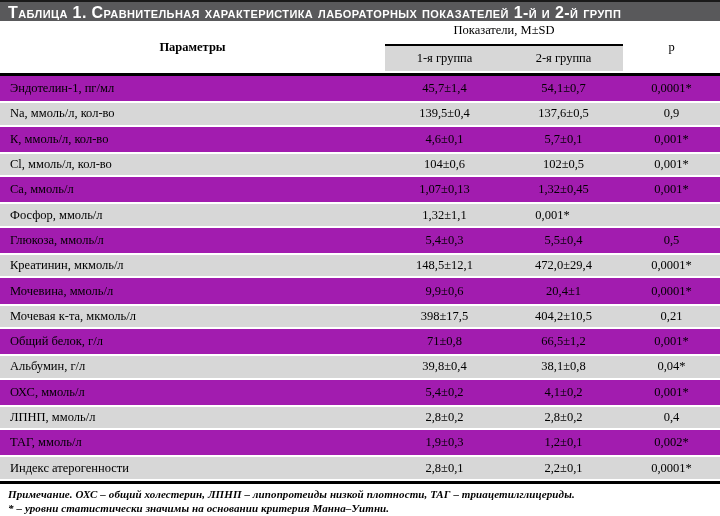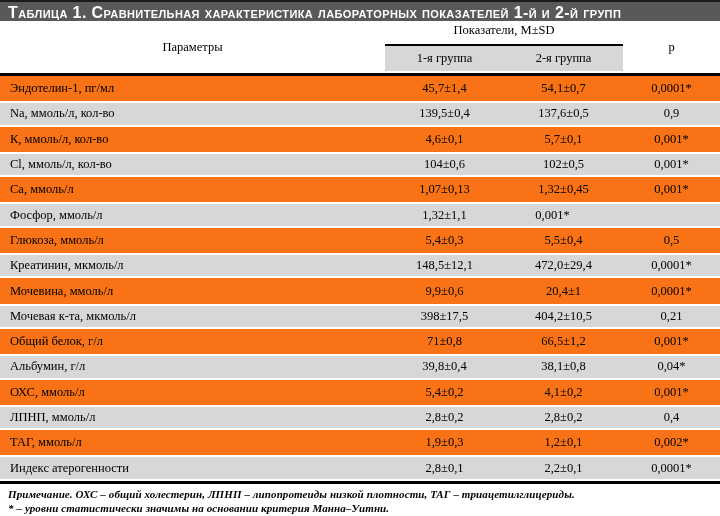--- a/index.html
+++ b/index.html
@@ -12,32 +12,32 @@
     height:21px;border-top:2px solid #1a1a1a;
     background:var(--title-bar-bg,#59595b);
     color:var(--title-text,#fff);
     font-family:"Liberation Sans",sans-serif;
     font-weight:bold;font-size:16px;line-height:21px;
     font-variant-caps:small-caps;letter-spacing:.4px;
     padding-left:8px;box-sizing:border-box;white-space:nowrap;
   }
   
   .thead{display:flex;height:52px;border-bottom:3px solid #000;font-size:12.5px;}
-  .th-param{width:385px;display:flex;align-items:center;justify-content:center;}
+  .th-param{width:385px;display:flex;align-items:center;justify-content:center;font-weight:bold;}
   .th-mid{width:238px;display:flex;flex-direction:column;}
   .th-ind{height:23px;display:flex;align-items:flex-end;justify-content:center;padding-bottom:6px;box-sizing:border-box;}
   .th-sep{height:2px;background:#000;}
   .th-sub{flex:1;margin-bottom:2px;background:var(--stripe-bg,#d7d7d7);display:flex;}
   .th-g{width:119px;display:flex;align-items:center;justify-content:center;}
   .th-p{width:97px;display:flex;align-items:center;justify-content:center;}
   
   .tbody{height:405px;}
   .tr{
     display:flex;height:25.31px;box-sizing:border-box;align-items:center;
-    font-size:12.5px;background:#f97316;
+    font-size:12.5px;background:#a21caf;
   }
   .tr.stripe{
     background:var(--stripe-bg,#d7d7d7);
     border-top:2px solid #fff;border-bottom:2px solid #fff;
   }
   .td{box-sizing:border-box;}
   .td-param{width:385px;padding-left:10px;text-align:left;white-space:nowrap;}
   .td-c{width:119px;text-align:center;}
   .td-p{width:97px;text-align:center;}
   

